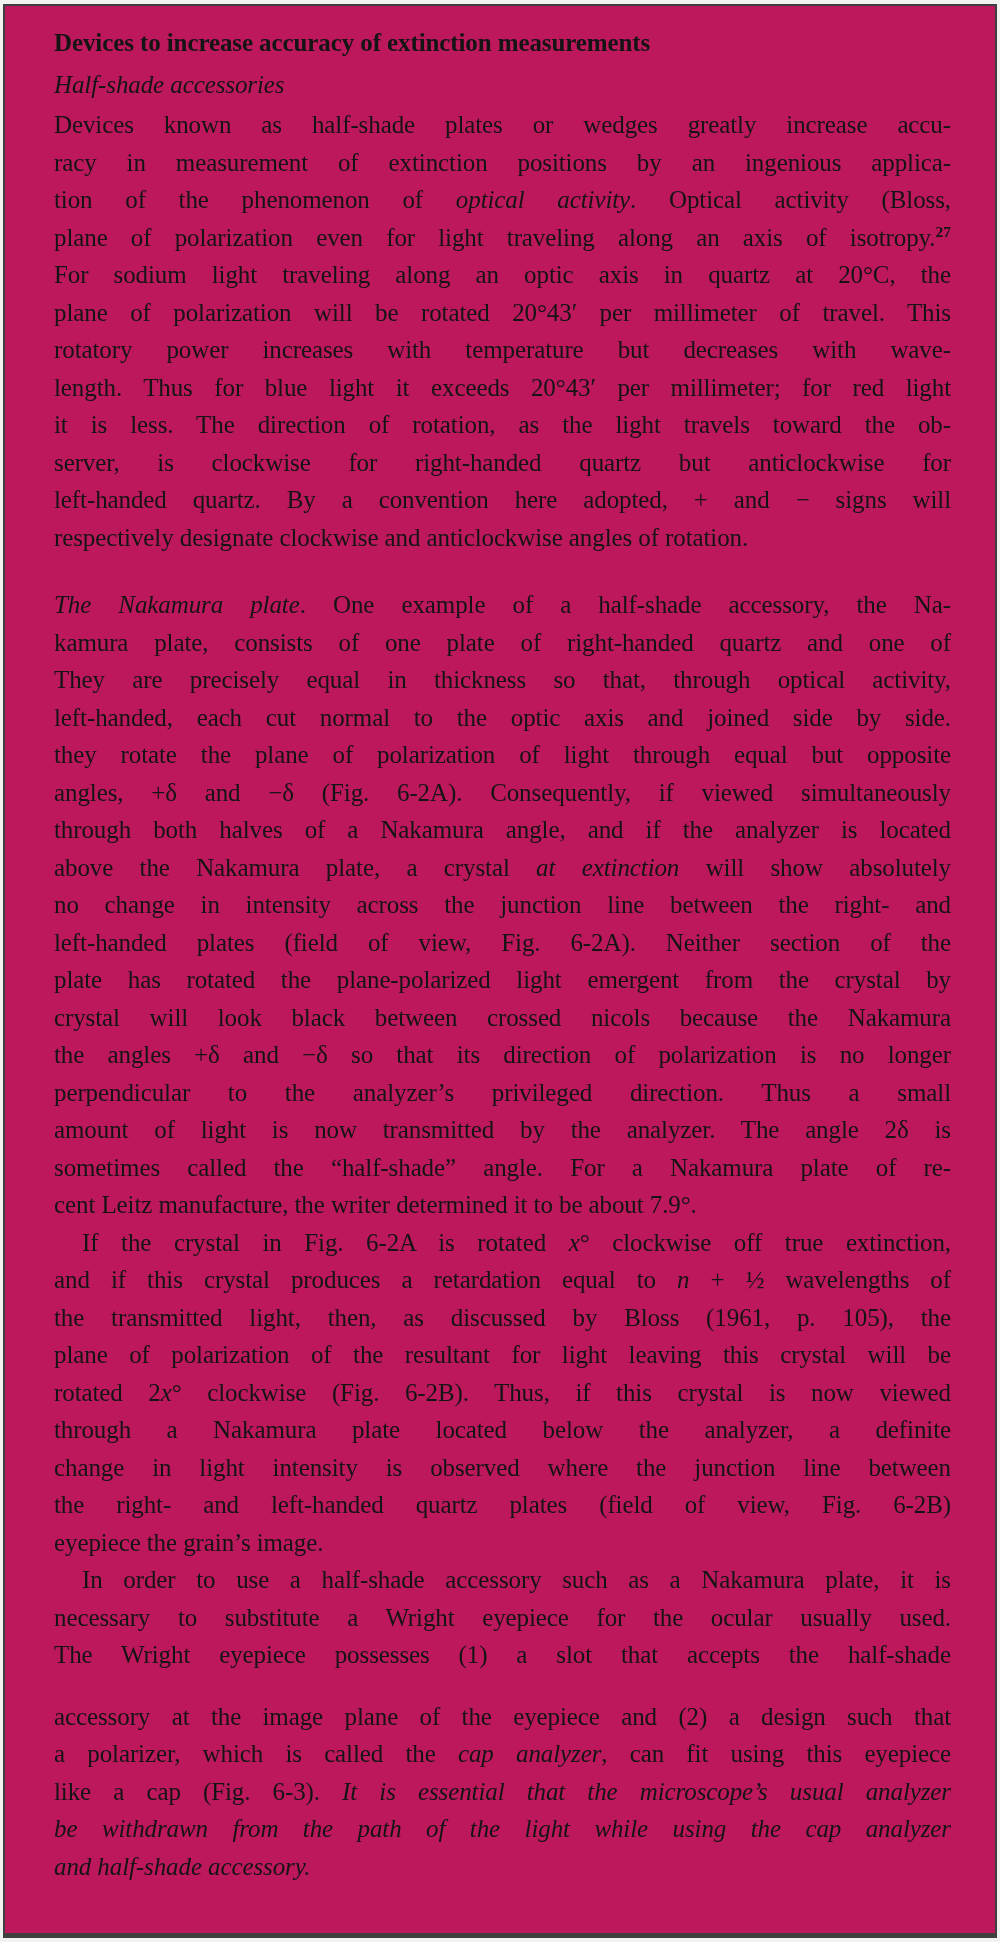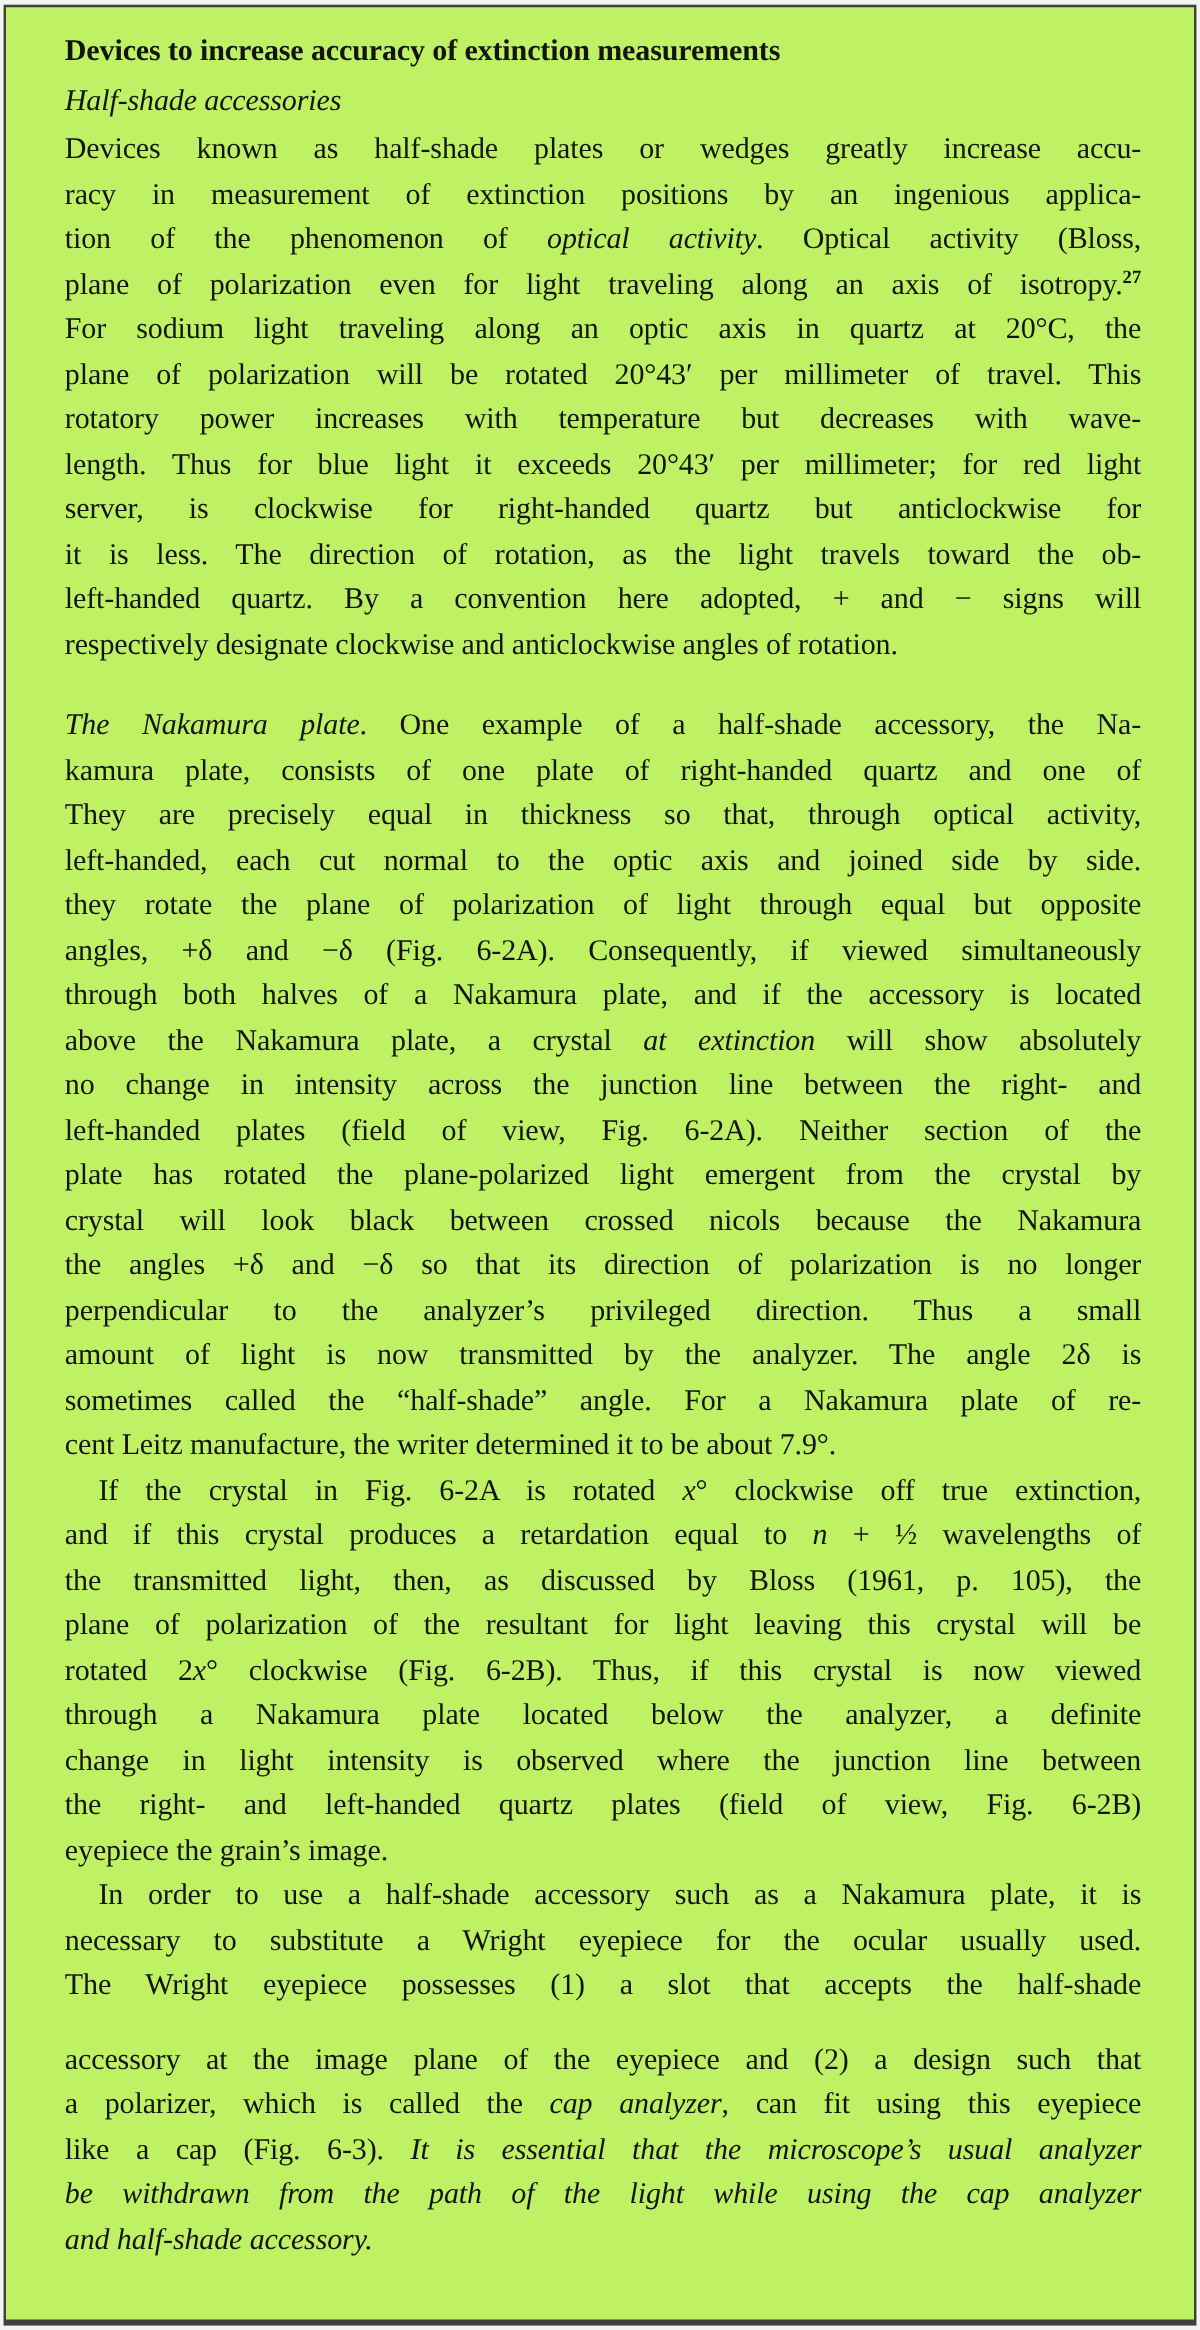--- a/index.html
+++ b/index.html
@@ -6,21 +6,21 @@
   body{
     width:1000px;height:1942px;
     background:#f2f2f0;
     font-family:"Liberation Serif","DejaVu Serif",serif;
     position:relative;
     overflow:hidden;
   }
   .page{
     position:absolute;
     left:3px;top:4px;right:3px;bottom:4px;
-    background:#bef264;
+    background:#be185d;
     border:2px solid #3f3f3f;
     border-bottom-width:5px;
     box-sizing:border-box;
     overflow:hidden;
   }
   .doc{
     padding:16px 44px 0 49px;
     color:#141414;
     font-size:25px;
     line-height:37.5px;
@@ -61,33 +61,33 @@
       </div>
       <div class="block body">
         <div class="line"><span>Devices known as half-shade plates or wedges greatly increase accu-</span></div>
         <div class="line"><span>racy in measurement of extinction positions by an ingenious applica-</span></div>
         <div class="line"><span>tion of the phenomenon of </span><span class="it">optical activity</span><span>. Optical activity (Bloss,</span></div>
         <div class="line"><span>plane of polarization even for light traveling along an axis of isotropy.</span><span class="bd sup">27</span></div>
         <div class="line"><span>For sodium light traveling along an optic axis in quartz at 20°C, the</span></div>
         <div class="line"><span>plane of polarization will be rotated 20°43′ per millimeter of travel. This</span></div>
         <div class="line"><span>rotatory power increases with temperature but decreases with wave-</span></div>
         <div class="line"><span>length. Thus for blue light it exceeds 20°43′ per millimeter; for red light</span></div>
+        <div class="line"><span>it is less. The direction of rotation, as the light travels toward the ob-</span></div>
         <div class="line"><span>server, is clockwise for right-handed quartz but anticlockwise for</span></div>
-        <div class="line"><span>it is less. The direction of rotation, as the light travels toward the ob-</span></div>
         <div class="line"><span>left-handed quartz. By a convention here adopted, + and − signs will</span></div>
         <div class="line last"><span>respectively designate clockwise and anticlockwise angles of rotation.</span></div>
       </div>
       <div class="block body space-before">
         <div class="line"><span class="it">The Nakamura plate</span><span>. One example of a half-shade accessory, the Na-</span></div>
         <div class="line"><span>kamura plate, consists of one plate of right-handed quartz and one of</span></div>
         <div class="line"><span>They are precisely equal in thickness so that, through optical activity,</span></div>
         <div class="line"><span>left-handed, each cut normal to the optic axis and joined side by side.</span></div>
         <div class="line"><span>they rotate the plane of polarization of light through equal but opposite</span></div>
         <div class="line"><span>angles, +δ and −δ (Fig. 6-2A). Consequently, if viewed simultaneously</span></div>
-        <div class="line"><span>through both halves of a Nakamura plate, and if the accessory is located</span></div>
+        <div class="line"><span>through both halves of a Nakamura angle, and if the analyzer is located</span></div>
         <div class="line"><span>above the Nakamura plate, a crystal </span><span class="it">at extinction</span><span> will show absolutely</span></div>
         <div class="line"><span>no change in intensity across the junction line between the right- and</span></div>
         <div class="line"><span>left-handed plates (field of view, Fig. 6-2A). Neither section of the</span></div>
         <div class="line"><span>plate has rotated the plane-polarized light emergent from the crystal by</span></div>
         <div class="line"><span>crystal will look black between crossed nicols because the Nakamura</span></div>
         <div class="line"><span>the angles +δ and −δ so that its direction of polarization is no longer</span></div>
         <div class="line"><span>perpendicular to the analyzer’s privileged direction. Thus a small</span></div>
         <div class="line"><span>amount of light is now transmitted by the analyzer. The angle 2δ is</span></div>
         <div class="line"><span>sometimes called the “half-shade” angle. For a Nakamura plate of re-</span></div>
         <div class="line last"><span>cent Leitz manufacture, the writer determined it to be about 7.9°.</span></div>

